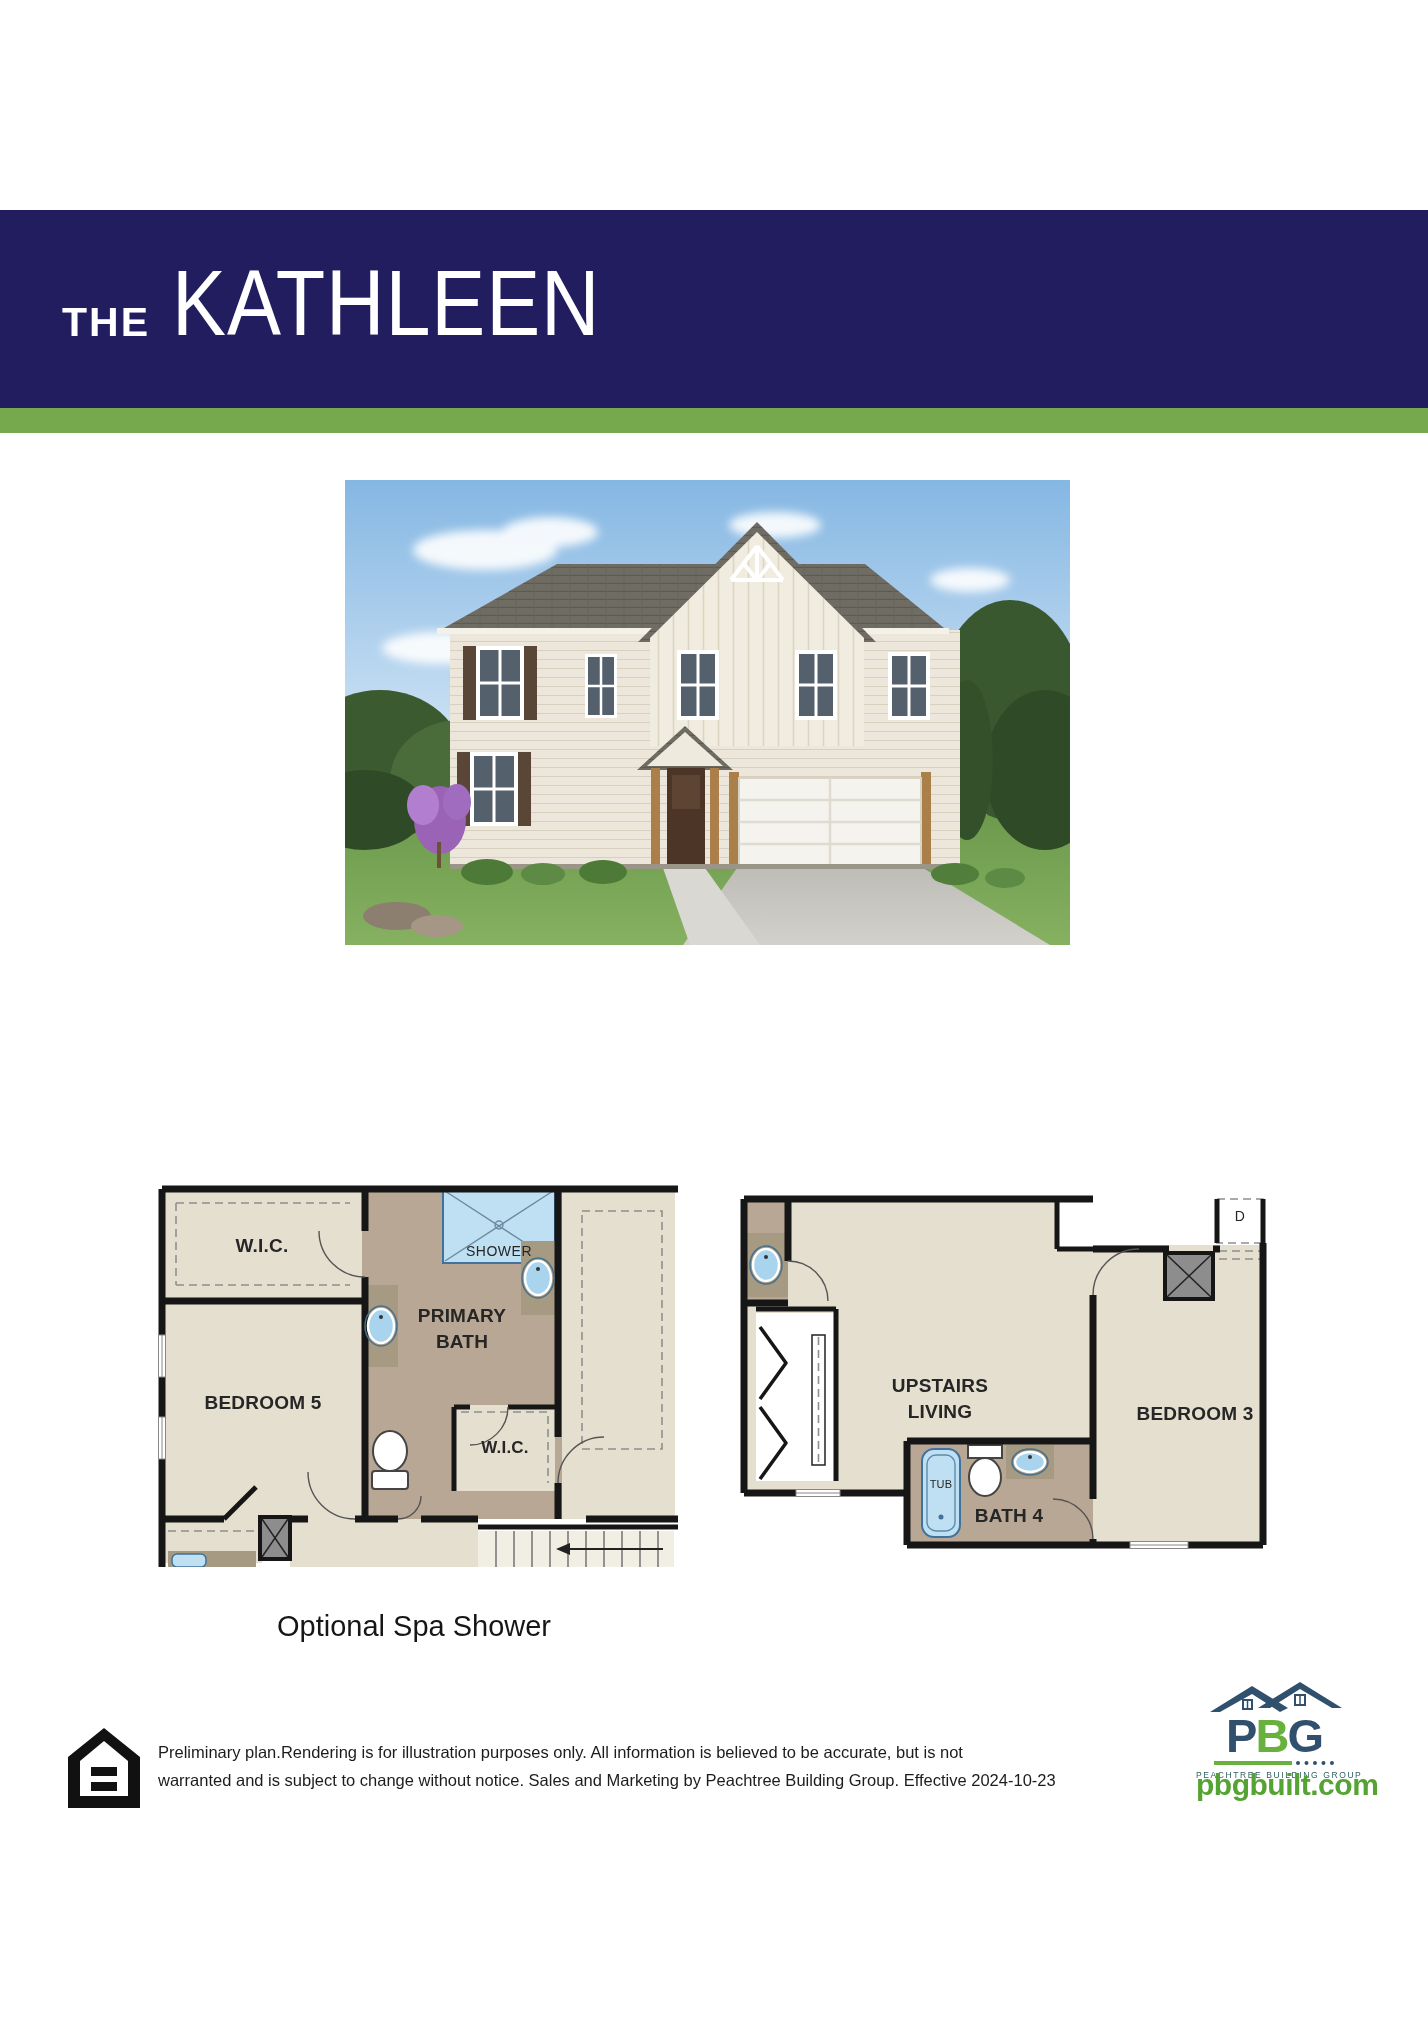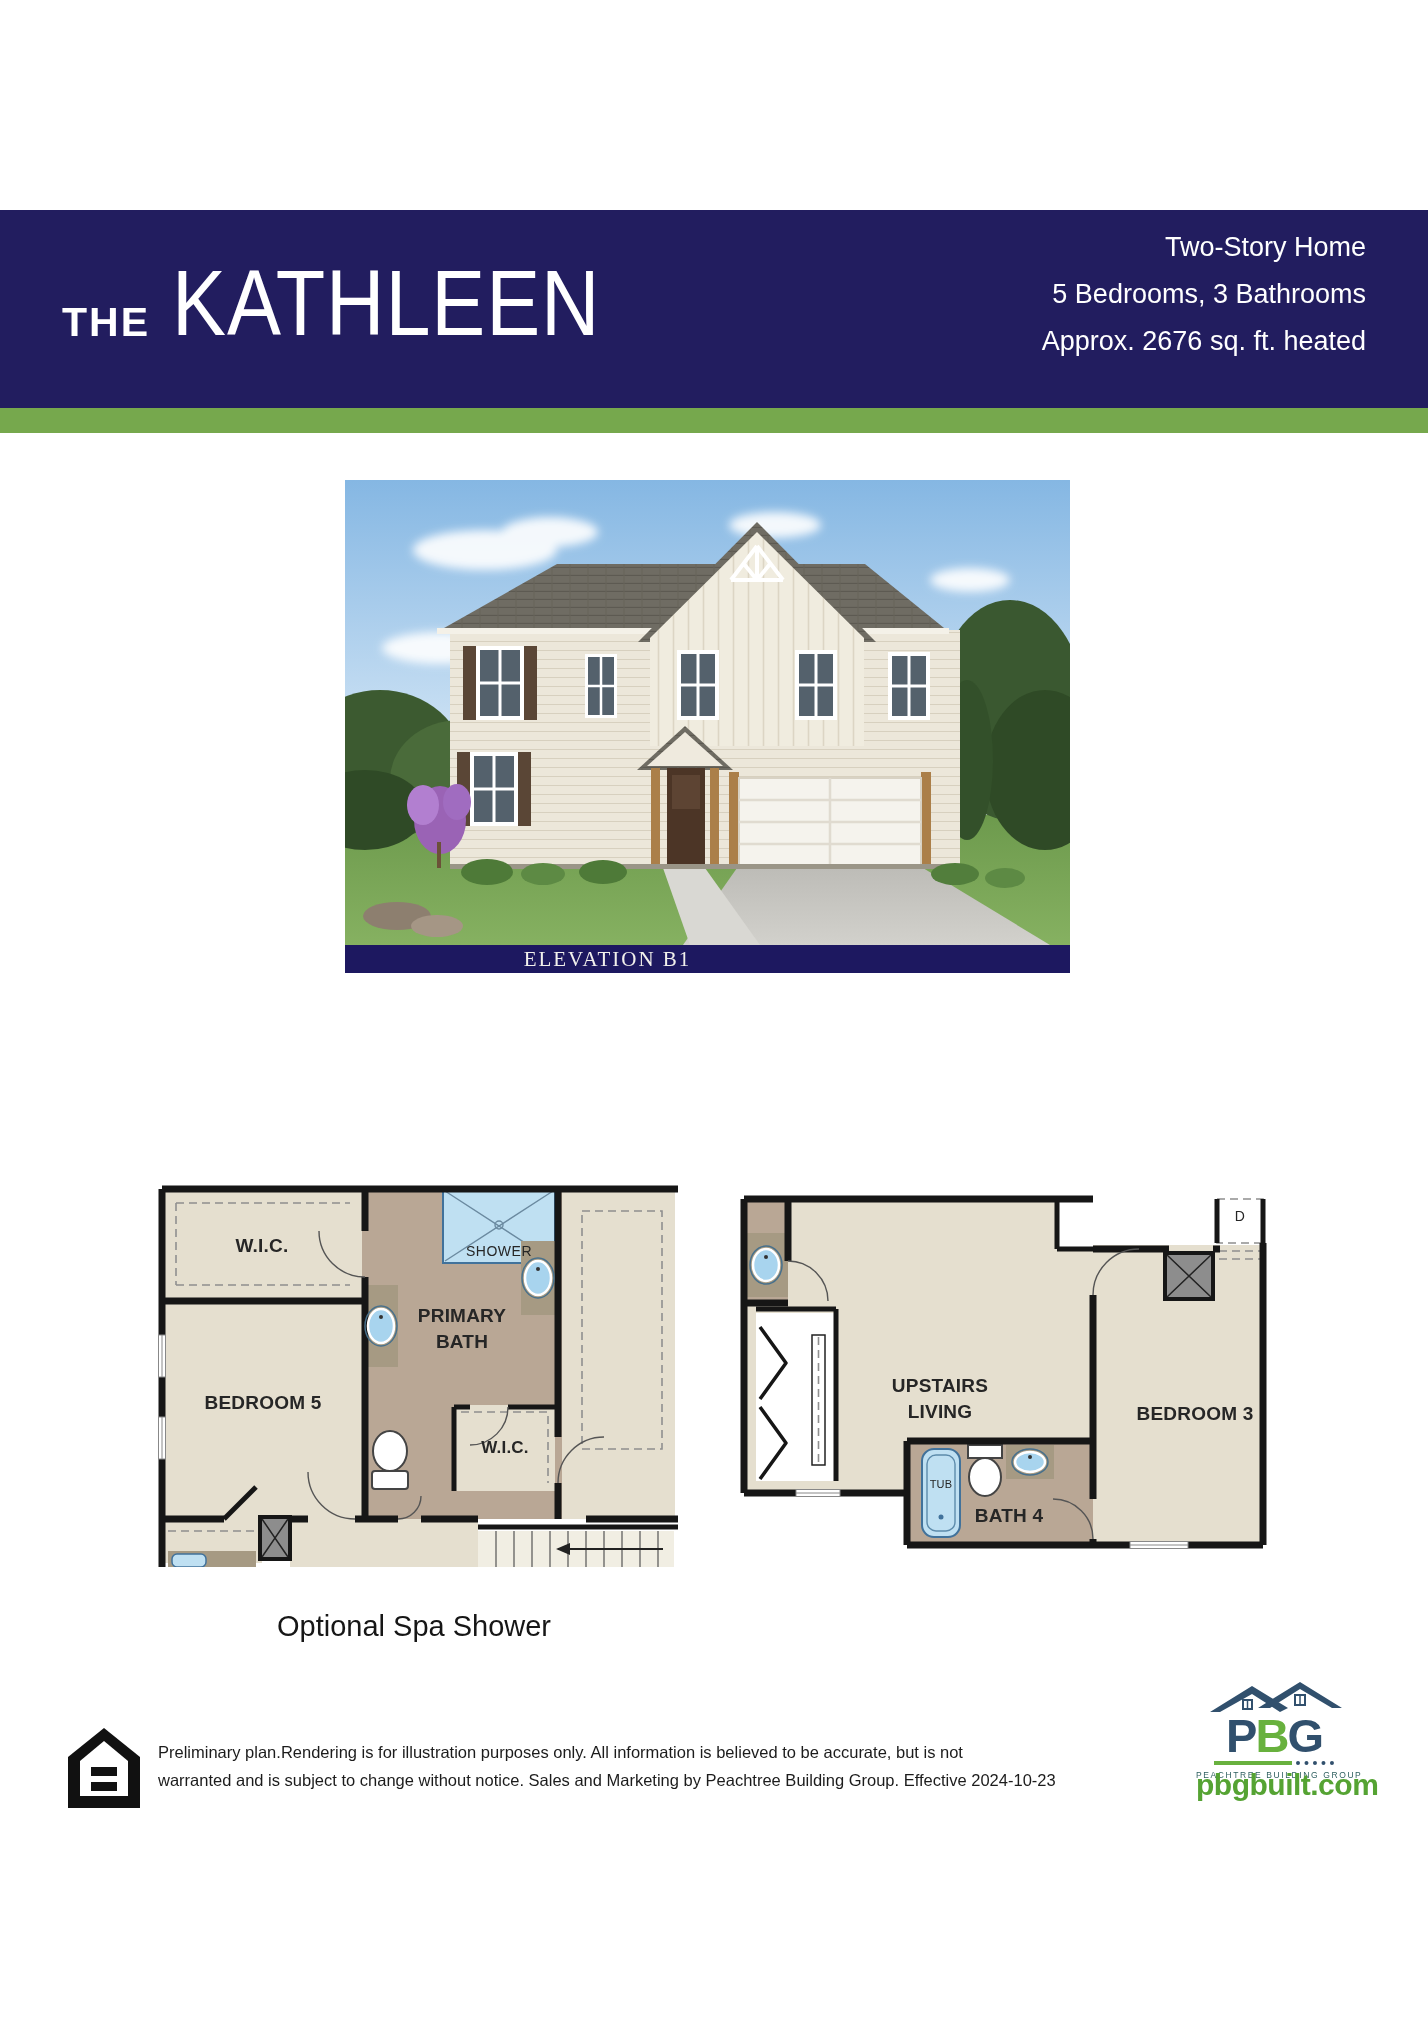--- a/index.html
+++ b/index.html
@@ -64,25 +64,20 @@
 </head>
 <body>
 
 <div class="page">
 
   <div class="band"></div>
   <div class="stripe"></div>
   <div class="title">
     <span class="the">THE</span>
     <span class="name">KATHLEEN</span>
-  </div>
-  <div class="stats">
-    <div>Two-Story Home</div>
-    <div>5 Bedrooms, 3 Bathrooms</div>
-    <div>Approx. 2676 sq. ft. heated</div>
   </div>
 
   <div class="photo">
     <svg width="725" height="465" viewBox="0 0 725 465">
       <defs>
         <linearGradient id="sky" x1="0" y1="0" x2="0" y2="1">
           <stop offset="0" stop-color="#85b7e3"></stop>
             <stop offset="1" stop-color="#e6f1fa"></stop>
         </linearGradient>
         <linearGradient id="grass" x1="0" y1="0" x2="0" y2="1">
@@ -210,23 +205,20 @@
         <rect x="92" y="362" width="4" height="26" fill="#6b5138"></rect>
         <ellipse cx="142" cy="392" rx="26" ry="13" fill="#4e7a38"></ellipse>
         <ellipse cx="198" cy="394" rx="22" ry="11" fill="#5d8a44"></ellipse>
         <ellipse cx="258" cy="392" rx="24" ry="12" fill="#4e7a38"></ellipse>
         <ellipse cx="610" cy="394" rx="24" ry="11" fill="#527e3c"></ellipse>
         <ellipse cx="660" cy="398" rx="20" ry="10" fill="#5d8a44"></ellipse>
         <ellipse cx="52" cy="436" rx="34" ry="14" fill="#8d7f6f"></ellipse>
         <ellipse cx="92" cy="446" rx="26" ry="11" fill="#a59685"></ellipse>
       </g>
     </svg>
-    <div class="elev-bar">
-      <span>ELEVATION B1</span>
-    </div>
   </div>
 
   <div class="plan plan-left">
     <svg width="520" height="382" viewBox="0 0 520 382">
       <rect x="4" y="4" width="200" height="112" class="f-beige"></rect>
       <rect x="4" y="116" width="200" height="218" class="f-beige"></rect>
       <rect x="204" y="4" width="200" height="330" class="f-taupe"></rect>
       <rect x="404" y="4" width="113" height="330" class="f-beige"></rect>
       <rect x="4" y="334" width="100" height="44" class="f-beige"></rect>
       <rect x="132" y="334" width="188" height="48" class="f-beige"></rect>

